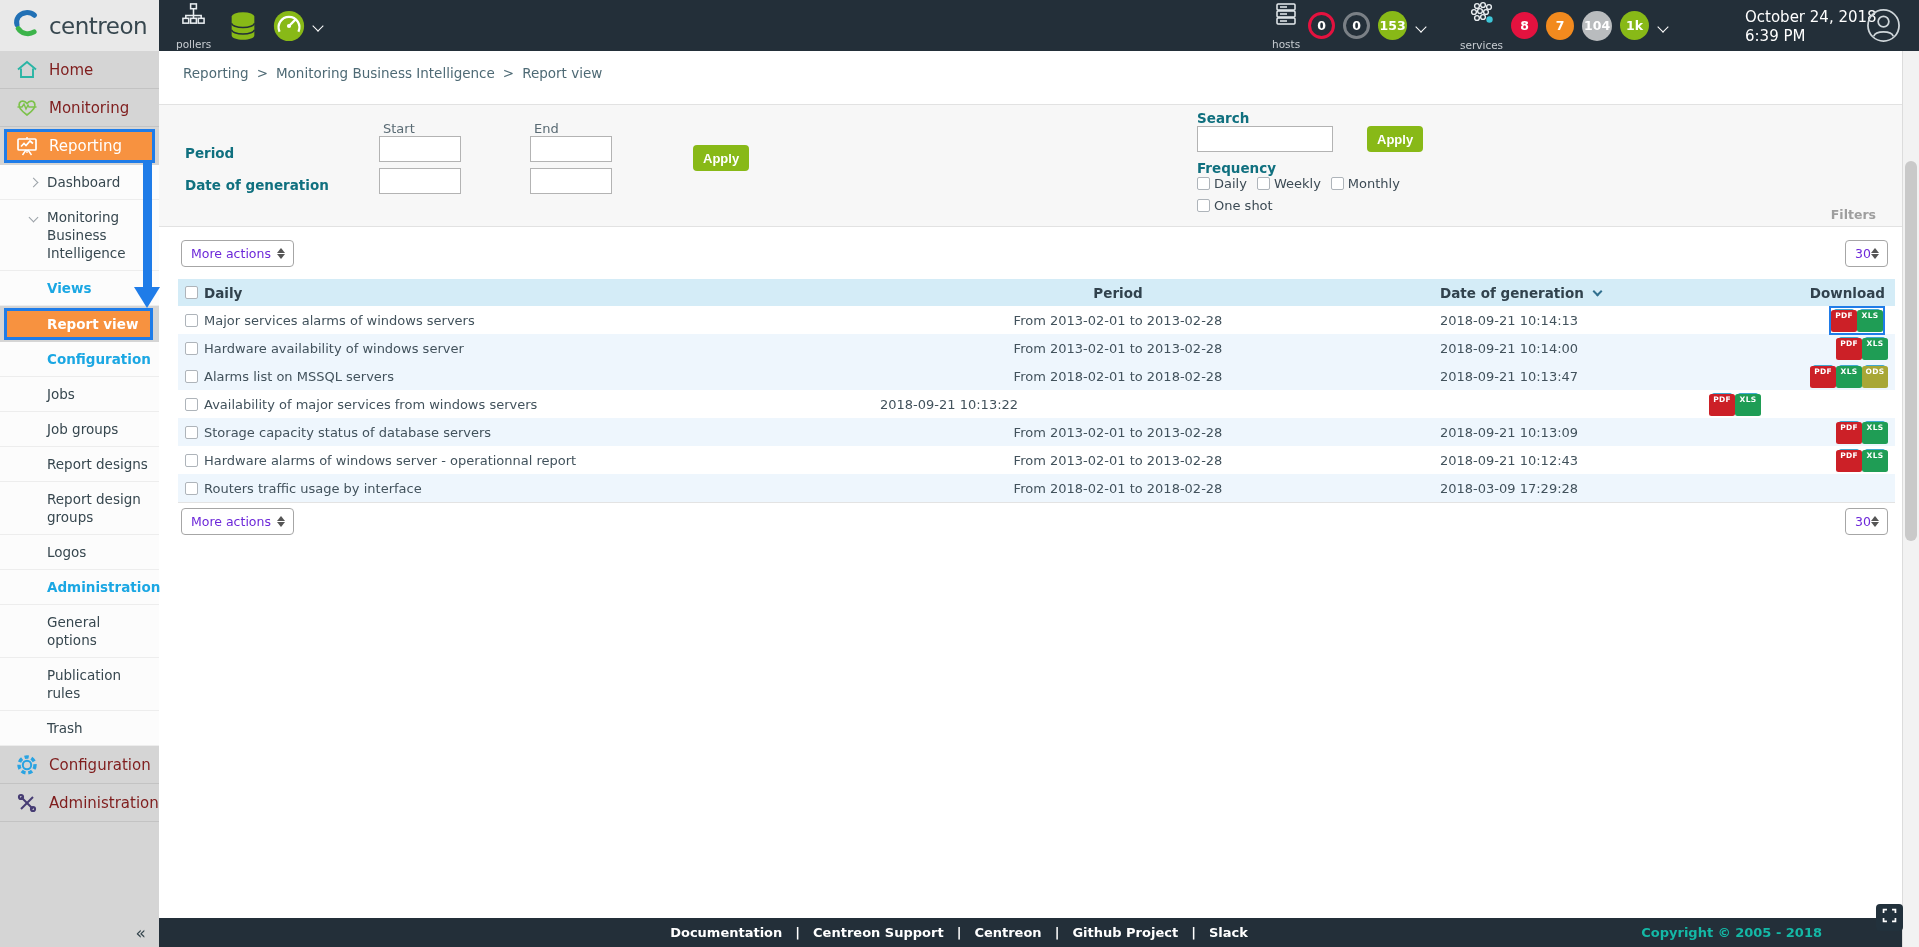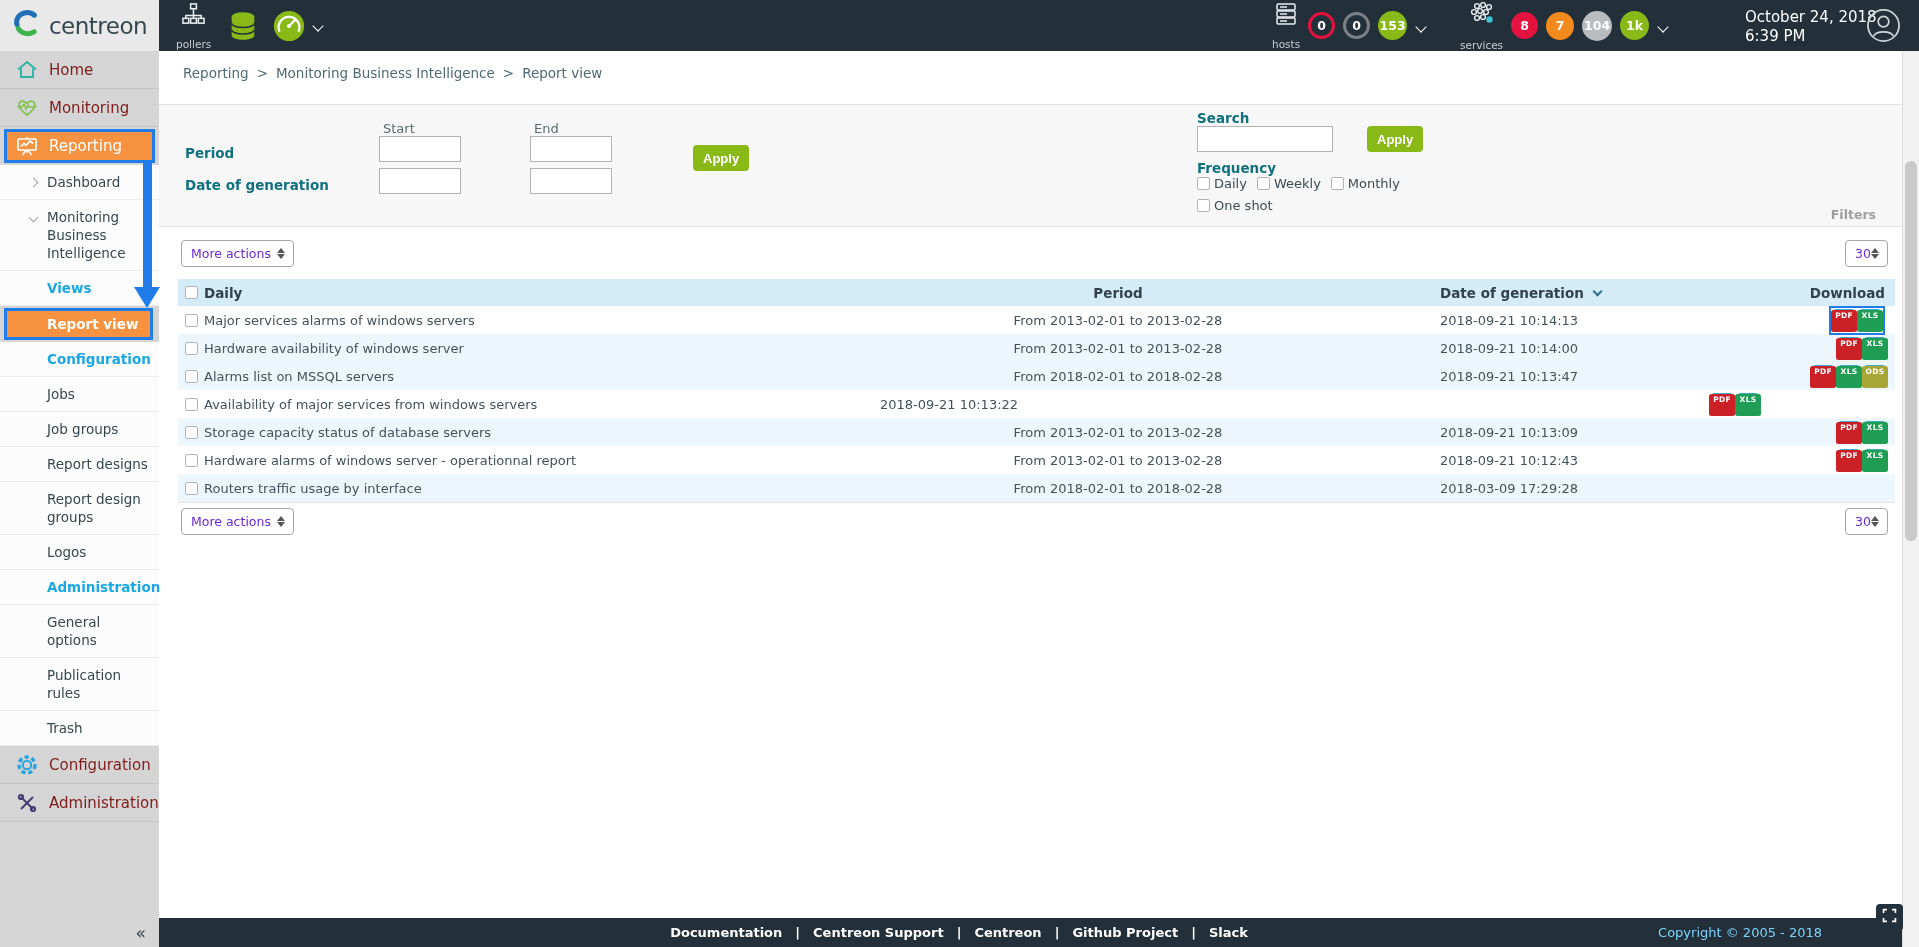--- a/index.html
+++ b/index.html
@@ -75,21 +75,21 @@
 
   .file-icon { position:relative; width:20px; height:23px; display:inline-block; cursor:pointer; }
   .file-icon .page { position:absolute; inset:0; border:2px solid #3fa9d0; border-radius:2px; background:#fff; }
   .file-icon .fold { position:absolute; top:1px; right:1px; width:7px; height:7px; background:linear-gradient(225deg, #fff 40%, #3fa9d0 40%, #3fa9d0 60%, transparent 60%); }
   .file-icon .tag { position:absolute; left:-3px; right:-3px; bottom:0; height:22px; border-radius:2.5px; color:#fff; font-size:7.5px; font-weight:bold; text-align:center; line-height:11px; letter-spacing:0.3px; }
   .dl-box { display:flex; gap:6px; align-items:center; border:2px solid #1f7ce8; padding:1px 3px; }
 
   
   .footer { position:absolute; left:159px; right:17px; bottom:0; height:29px; background:#232f39; z-index:3; }
   .footer-links { position:absolute; left:800px; top:0; height:29px; transform:translateX(-50%); display:flex; align-items:center; gap:13px; color:#fff; font-size:13px; font-weight:bold; white-space:nowrap; }
-  .footer-copy { position:absolute; right:80px; top:7px; color:#7dd3fc; font-size:13px; }
+  .footer-copy { position:absolute; right:80px; top:7px; color:#14b8a6; font-size:13px;font-weight:bold; }
   .scrollbar { position:absolute; right:0; top:51px; bottom:0; width:17px; background:#f2f2f2; border-left:1px solid #dcdcdc; z-index:2; }
   .scroll-thumb { position:absolute; left:2px; right:2px; top:110px; height:380px; background:#c9c9c9; border-radius:8px; }
   .fullscreen-btn { position:absolute; left:1876px; top:904px; width:27px; height:27px; background:#22313c; border-radius:4px; display:flex; align-items:center; justify-content:center; z-index:7; cursor:pointer; }
 </style>
 </head>
 <body>
 
 <div class="app">
 
   <div class="topbar">

